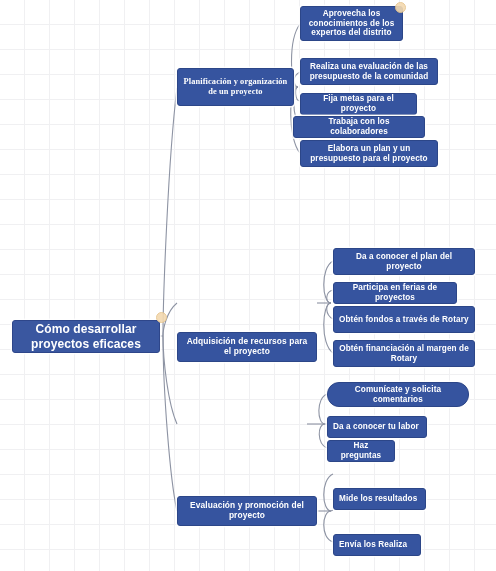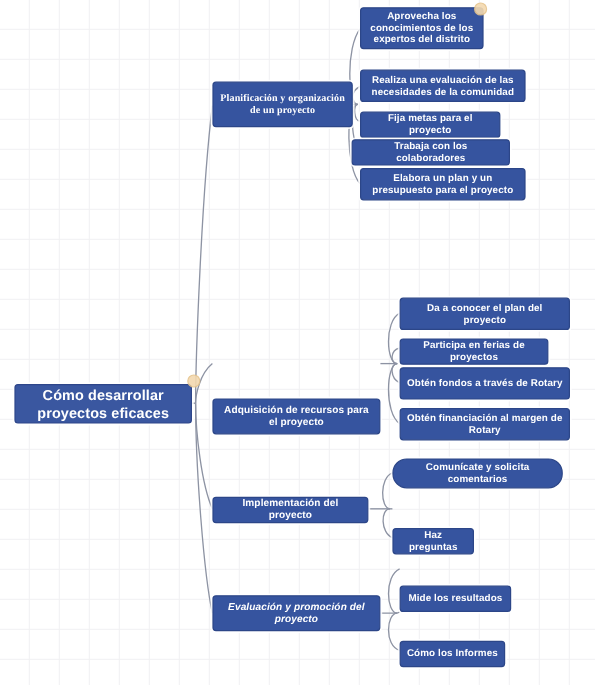--- a/index.html
+++ b/index.html
@@ -35,21 +35,21 @@
     width: 496px;
     height: 571px;
     pointer-events: none;
   }
 
   .node {
     position: absolute;
     box-sizing: border-box;
     display: flex;
     align-items: center;
-    justify-content: center;
+    justify-content: flex-start;
     text-align: center;
     color: #ffffff;
     background: #36549f;
     border: 1px solid #2c4688;
     border-radius: 3px;
     font-weight: bold;
     letter-spacing: 0.1px;
     line-height: 1.18;
     padding: 10px 5px;
     box-shadow: 0 0 0 1.5px rgba(255,255,255,0.85);
@@ -125,21 +125,21 @@
     <span>Cómo desarrollar proyectos eficaces</span>
   </div>
 
   <div class="node lvl2" style="left:177px; top:68px; width:117px; height:38px;font-family:Liberation Serif, serif;">
     <span>Planificación y organización de un proyecto</span>
   </div>
   <div class="node lvl3" style="left:300px; top:6px; width:103px; height:35px;">
     <span>Aprovecha los conocimientos de los expertos del distrito</span>
   </div>
   <div class="node lvl3" style="left:300px; top:58px; width:138px; height:27px;">
-    <span>Realiza una evaluación de las necesidades de la comunidad</span>
+    <span>Realiza una evaluación de las presupuesto de la comunidad</span>
   </div>
   <div class="node lvl3" style="left:300px; top:93px; width:117px; height:17px;">
     <span>Fija metas para el proyecto</span>
   </div>
   <div class="node lvl3" style="left:293px; top:116px; width:132px; height:17px;">
     <span>Trabaja con los colaboradores</span>
   </div>
   <div class="node lvl3" style="left:300px; top:140px; width:138px; height:27px;">
     <span>Elabora un plan y un presupuesto para el proyecto</span>
   </div>
@@ -153,36 +153,36 @@
   <div class="node lvl3" style="left:333px; top:282px; width:124px; height:17px;">
     <span>Participa en ferias de proyectos</span>
   </div>
   <div class="node lvl3" style="left:333px; top:306px; width:142px; height:27px;">
     <span>Obtén fondos a través de Rotary</span>
   </div>
   <div class="node lvl3" style="left:333px; top:340px; width:142px; height:27px;">
     <span>Obtén financiación al margen de Rotary</span>
   </div>
 
-  <div class="node lvl2" style="left:177px; top:414px; width:130px; height:20px;">
-    <span>Implementación del proyecto</span>
-  </div>
   <div class="node lvl3" style="left:327px; top:382px; width:142px; height:25px;border-radius:12px;">
     <span>Comunícate y solicita comentarios</span>
+  </div>
+  <div class="node lvl3" style="left:327px; top:416px; width:100px; height:17px;">
+    <span>Da a conocer tu labor</span>
   </div>
   <div class="node lvl3" style="left:327px; top:440px; width:68px; height:17px;">
     <span>Haz preguntas</span>
   </div>
 
-  <div class="node lvl2" style="left:177px; top:496px; width:140px; height:30px;font-style:italic;">
+  <div class="node lvl2" style="left:177px; top:496px; width:140px; height:30px;">
     <span>Evaluación y promoción del proyecto</span>
   </div>
   <div class="node lvl3" style="left:333px; top:466px; width:93px; height:17px;margin-top:22px;">
     <span>Mide los resultados</span>
   </div>
   <div class="node lvl3" style="left:333px; top:534px; width:88px; height:17px;">
-    <span>Cómo los Informes</span>
+    <span>Envía los Realiza</span>
   </div>
 
   <div class="marker" style="left:156px; top:312px;"></div>
   <div class="marker" style="left:395px; top:2px;"></div>
 
 </div>
 
 </body></html>

